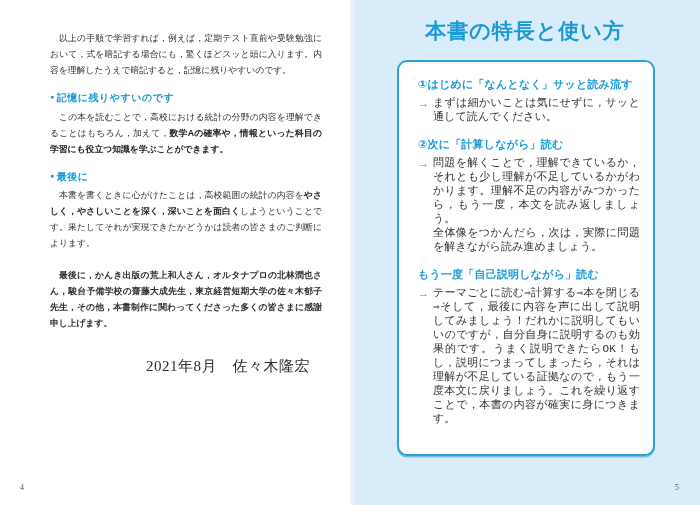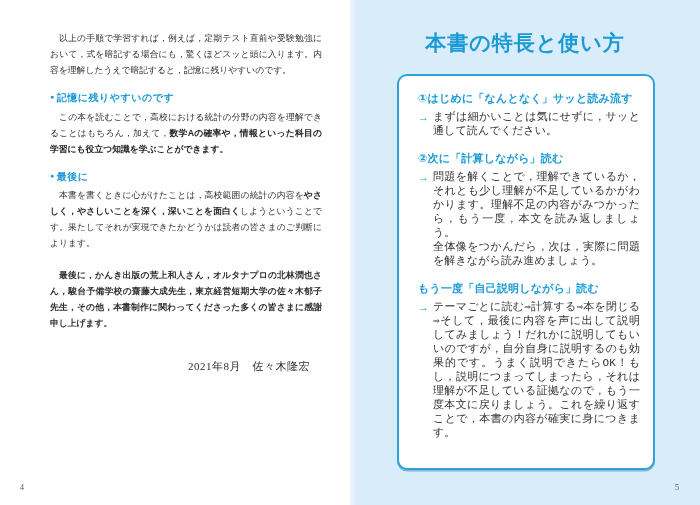--- a/index.html
+++ b/index.html
@@ -33,38 +33,38 @@
   .l-heading{
     font-family:"Liberation Sans","DejaVu Sans",sans-serif;
     font-weight:bold;color:#1b9ad6;font-size:10px;
     margin-top:11px;margin-bottom:3px;line-height:16px;
     letter-spacing:.5px;
   }
   .l-heading .bullet{font-size:7px;vertical-align:1.5px;margin-right:2px;}
   .l-gap{margin-top:16px;font-weight:bold;}
   .l-signature{
     margin-top:27px;text-align:right;padding-right:12px;
-    font-size:11px;color:#2e2e2e;letter-spacing:.5px;
+    font-size:15px;color:#2e2e2e;letter-spacing:.5px;
   }
   .pagenum{
     position:absolute;bottom:13px;font-size:8px;color:#555;
     font-family:"Liberation Serif","DejaVu Serif",serif;
   }
   .pagenum-left{left:20px;}
   .pagenum-right{right:21px;}
 
   
   .right-title{
-    margin:0;padding-top:29px;text-align:center;
+    margin:0;padding-top:17px;text-align:center;
     font-family:"Liberation Sans","DejaVu Sans",sans-serif;
     font-weight:bold;font-size:21px;line-height:28px;
     color:#1b9ad6;letter-spacing:1px;
   }
   .feature-box{
-    position:absolute;left:47px;top:74px;width:258px;height:396px;
+    position:absolute;left:47px;top:60px;width:258px;height:396px;
     box-sizing:border-box;background:#ffffff;
     border:2px solid #2ba3da;border-radius:10px;
     box-shadow:0 1.5px 0 rgba(27,120,170,.45);
     padding:15px 13px 0 19px;overflow:hidden;
   }
   .section{margin:0;}
   .section + .section{margin-top:13px;}
   .s-heading{
     font-family:"Liberation Sans","DejaVu Sans",sans-serif;
     font-weight:bold;color:#1b9ad6;font-size:11px;line-height:15px;

